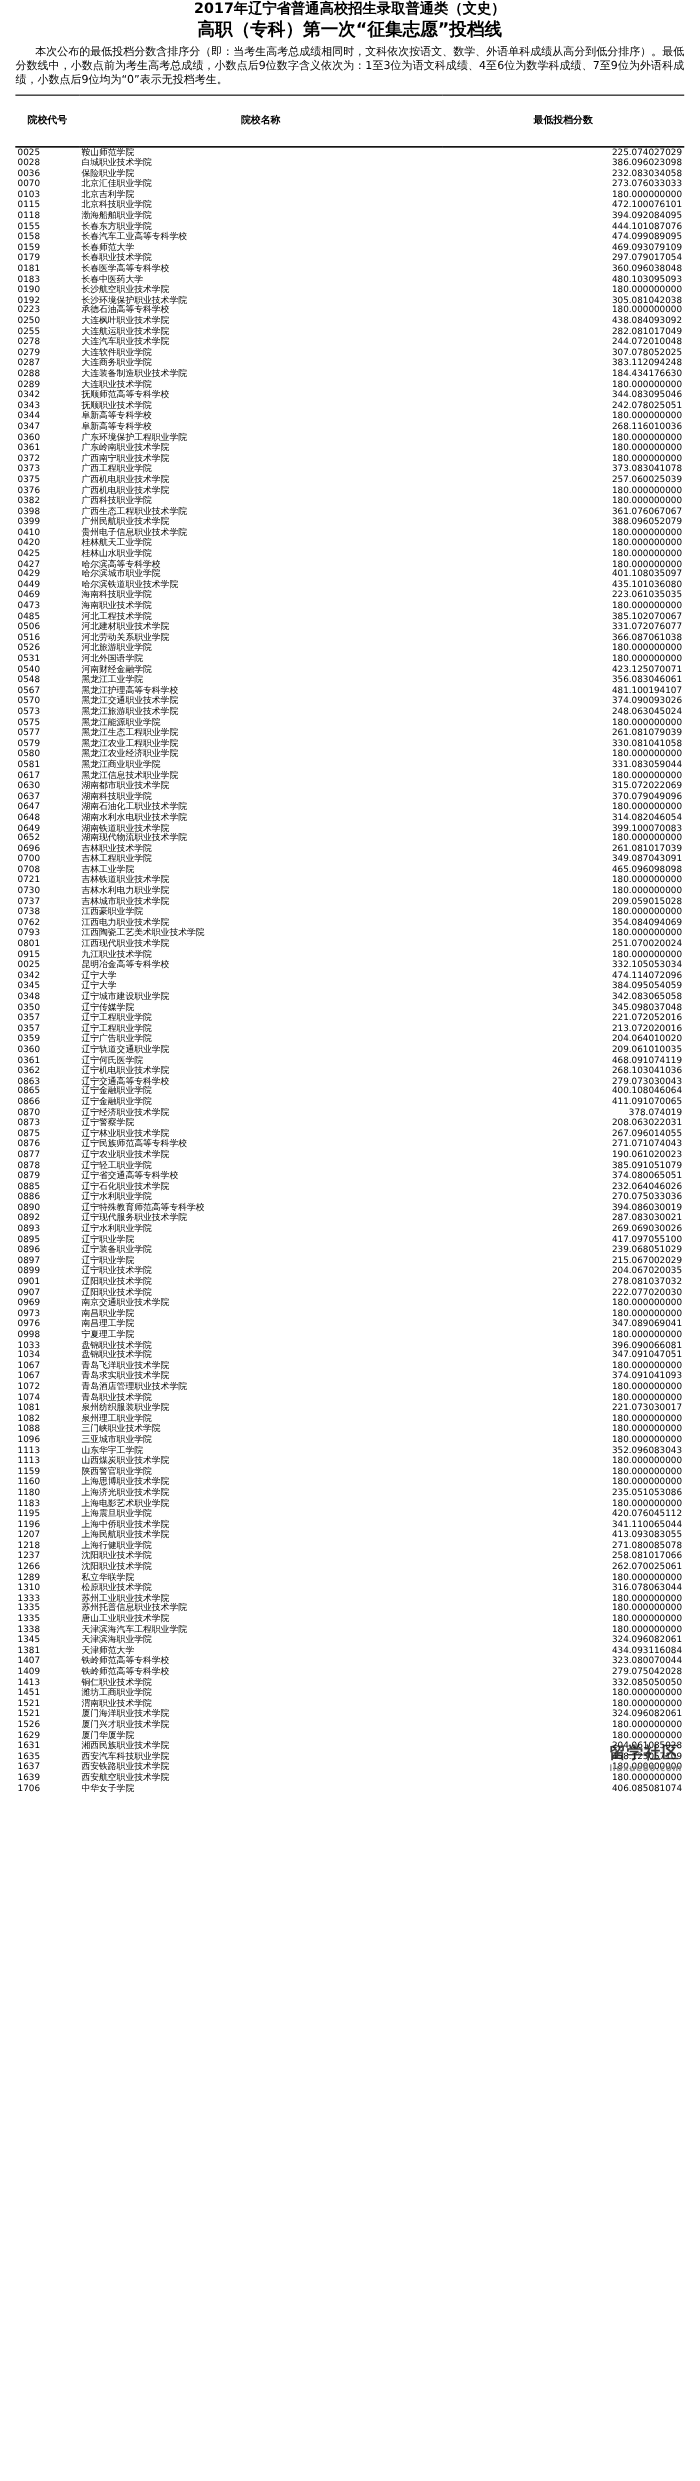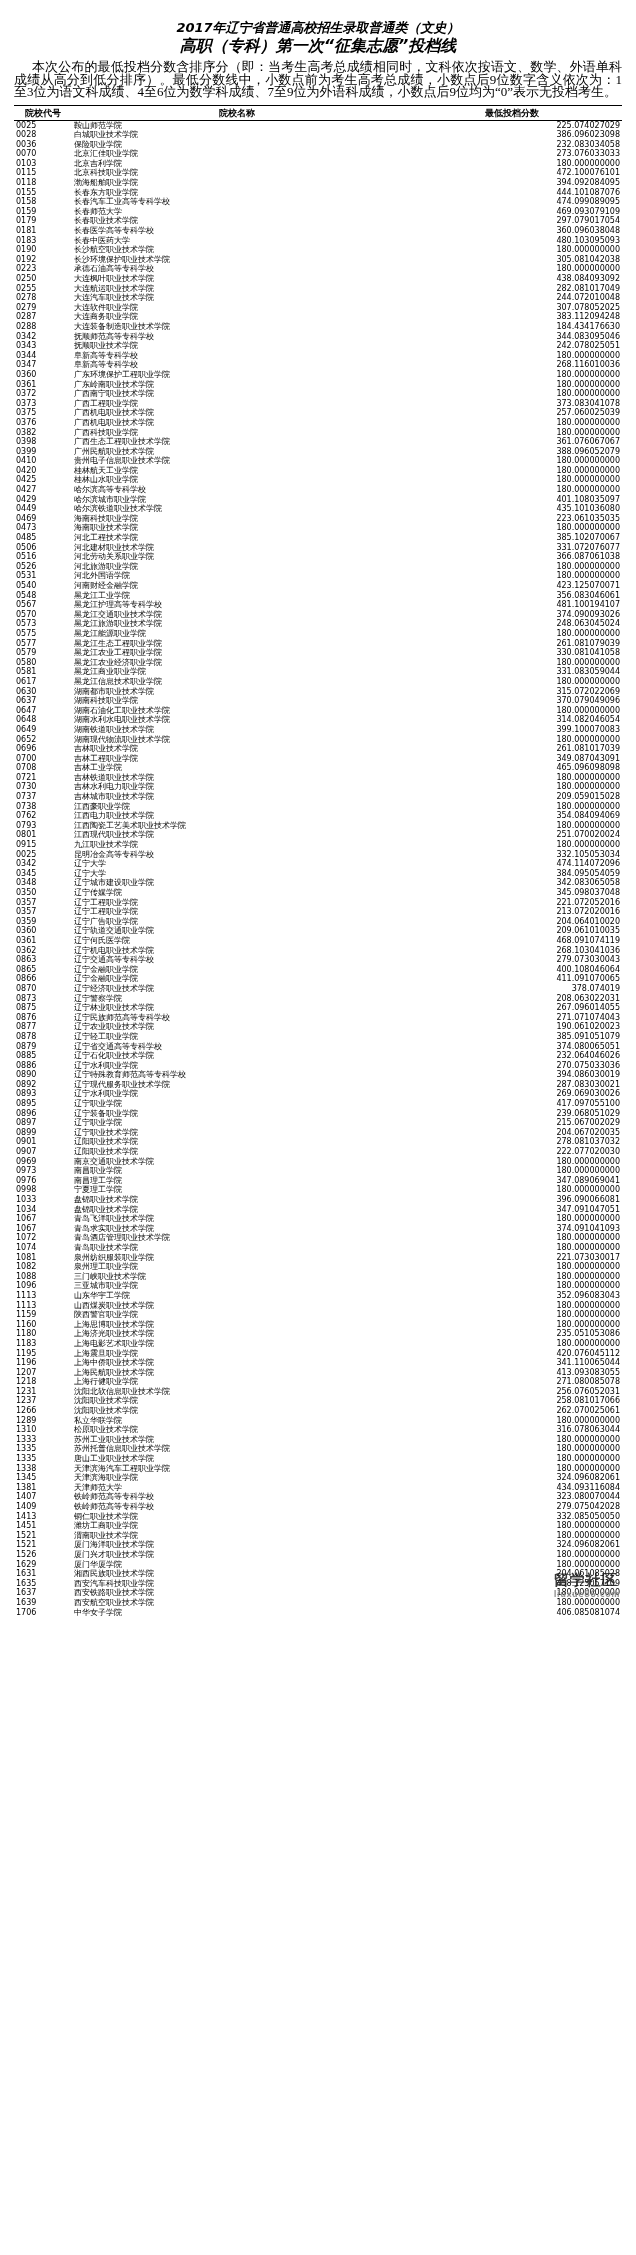--- a/index.html
+++ b/index.html
@@ -13,55 +13,53 @@
     color: #000;
   }
   .page {
     width: 636px;
     position: relative;
     padding: 0;
     box-sizing: border-box;
   }
   .title-block {
     text-align: center;
-    padding-top: 19px;
-    font-style: italic;
+    padding-top: 0;
   }
   .title-line1 {
     font-size: 13px;
     font-weight: bold;
     line-height: 18px;
     letter-spacing: 0px;
   }
   .title-line2 {
     font-size: 16px;
     font-weight: bold;
     line-height: 18px;
   }
   .intro {
-    font-size: 13px;
+    font-size: 10px;
     line-height: 12.5px;
     padding: 6px 14px 2px 14px;
     text-align: justify;
-    font-family: Liberation Serif, serif;
   }
   .intro p {
     margin: 0;
     text-indent: 18px;
   }
   table.scores {
     width: 608px;
     margin: 4px auto 0 auto;
     border-collapse: collapse;
     table-layout: fixed;
   }
   table.scores th {
     font-size: 9px;
     font-weight: bold;
-    padding: 1px 2px;
+    padding: 17px 2px;
     border-bottom: 1px solid #000;
     border-top: 1px solid #000;
     text-align: center;
     line-height: 12px;
   }
   table.scores td {
     font-size: 8px;
     padding: 0px 2px;
     line-height: 9.6px;
     white-space: nowrap;
@@ -235,20 +233,25 @@
           <td class="code">0287</td>
           <td class="name">大连商务职业学院</td>
           <td class="score">383.112094248</td>
         </tr>
         <tr>
           <td class="code">0288</td>
           <td class="name">大连装备制造职业技术学院</td>
           <td class="score">184.434176630</td>
         </tr>
         <tr>
+          <td class="code">0289</td>
+          <td class="name">大连职业技术学院</td>
+          <td class="score">180.000000000</td>
+        </tr>
+        <tr>
           <td class="code">0342</td>
           <td class="name">抚顺师范高等专科学校</td>
           <td class="score">344.083095046</td>
         </tr>
         <tr>
           <td class="code">0343</td>
           <td class="name">抚顺职业技术学院</td>
           <td class="score">242.078025051</td>
         </tr>
         <tr>
@@ -783,25 +786,20 @@
         </tr>
         <tr>
           <td class="code">1207</td>
           <td class="name">上海民航职业技术学院</td>
           <td class="score">413.093083055</td>
         </tr>
         <tr>
           <td class="code">1218</td>
           <td class="name">上海行健职业学院</td>
           <td class="score">271.080085078</td>
-        </tr>
-        <tr>
-          <td class="code">1231</td>
-          <td class="name">沈阳北软信息职业技术学院</td>
-          <td class="score">256.076052031</td>
         </tr>
         <tr>
           <td class="code">1237</td>
           <td class="name">沈阳职业技术学院</td>
           <td class="score">258.081017066</td>
         </tr>
         <tr>
           <td class="code">1266</td>
           <td class="name">沈阳职业技术学院</td>
           <td class="score">262.070025061</td>

